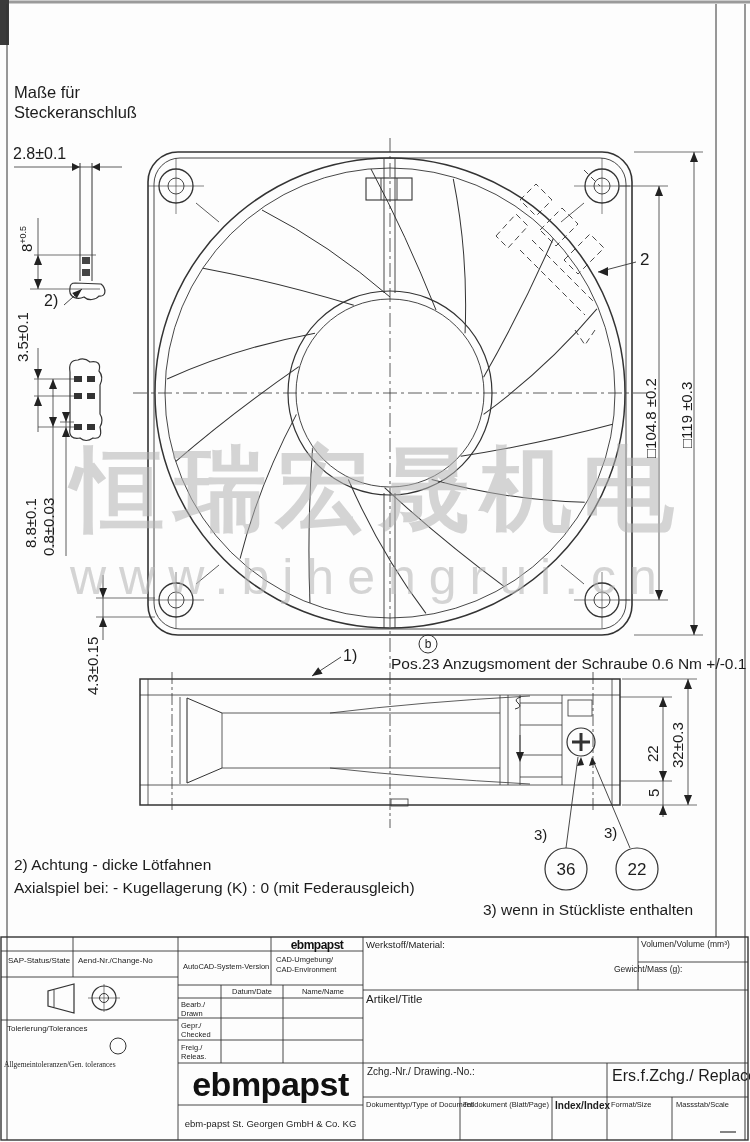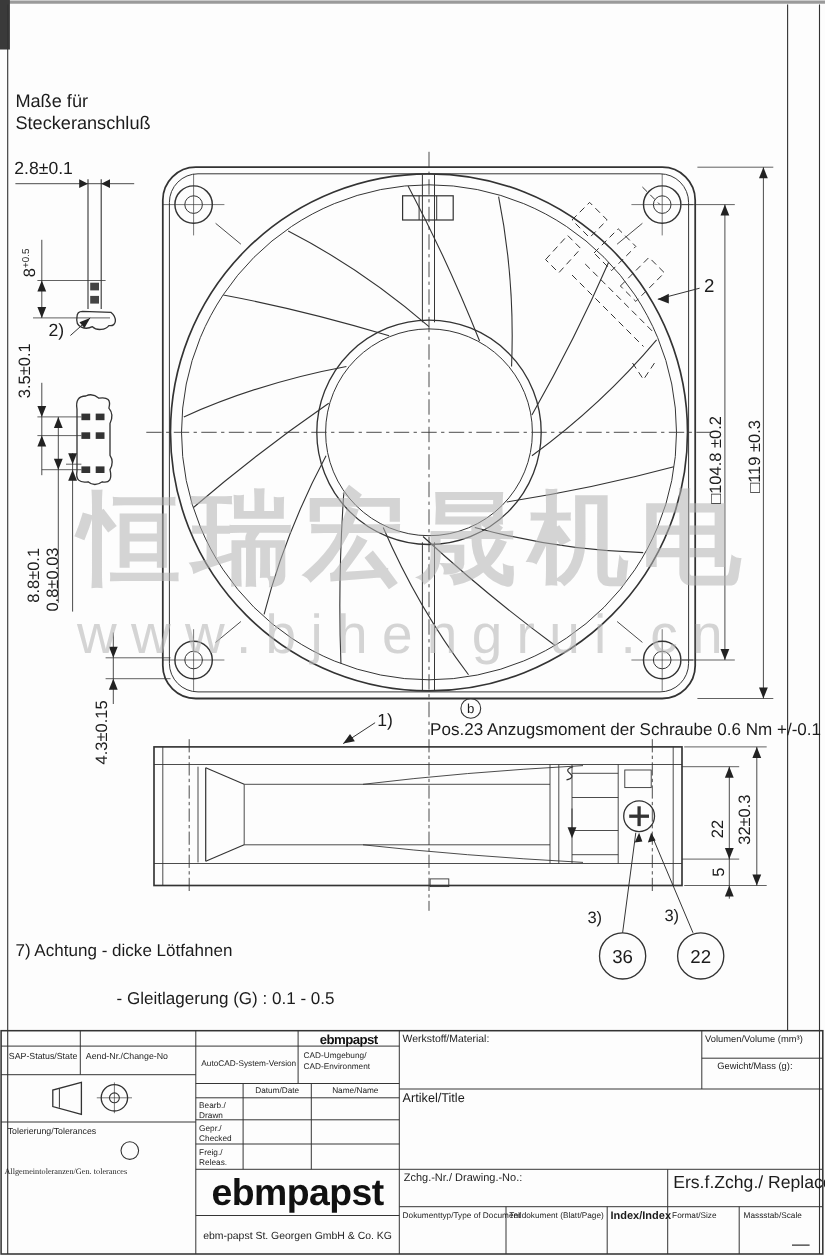--- a/index.html
+++ b/index.html
@@ -324,22 +324,23 @@
 
   <div class="t rot" style="left:644px;top:762px;font-size:15px;">22</div>
   <div class="t rot" style="left:669px;top:768px;font-size:15px;">32±0.3</div>
   <div class="t rot" style="left:645px;top:797px;font-size:15px;">5</div>
 
   <div class="t" style="left:534px;top:826px;font-size:15px;">3)</div>
   <div class="t" style="left:604px;top:824px;font-size:15px;">3)</div>
   <div class="t ctr" style="left:552px;top:860px;width:28px;font-size:17px;">36</div>
   <div class="t ctr" style="left:623px;top:860px;width:28px;font-size:17px;">22</div>
 
-  <div class="t" style="left:14px;top:856px;font-size:15.5px;">7) Achtung - dicke Lötfahnen</div>
-  <div class="t" style="left:106px;top:900px;font-size:15.5px;">- Gleitlagerung (G) : 0.1 - 0.5</div>
+  <div class="t" style="left:14px;top:856px;font-size:15.5px;">2) Achtung - dicke Lötfahnen</div>
+  <div class="t" style="left:14px;top:879px;font-size:15.5px;">Axialspiel bei:  - Kugellagerung (K) : 0 (mit Federausgleich)</div>
+  <div class="t" style="left:483px;top:901px;font-size:15.5px;">3) wenn in Stückliste enthalten</div>
 
   <div class="t" style="left:8px;top:956px;font-size:8px;text-align:center;">SAP-Status/State</div>
   <div class="t" style="left:78px;top:956px;font-size:8px;">Aend-Nr./Change-No</div>
   <div class="t" style="left:7px;top:1024px;font-size:8px;">Tolerierung/Tolerances</div>
   <div class="t" style="left:4px;top:1060px;font-size:7.5px;font-family:Liberation Serif, serif;">Allgemeintoleranzen/Gen. tolerances</div>
 
   <div class="t" style="left:183px;top:962px;font-size:7.5px;">AutoCAD-System-Version</div>
   <div class="t pre" style="left:276px;top:955px;font-size:7.5px;line-height:1.3;">CAD-Umgebung/
 CAD-Environment</div>
   <div class="t logo ctr" style="left:271px;top:938px;width:92px;font-size:12px;">ebmpapst</div>
@@ -351,21 +352,21 @@
   <div class="t pre" style="left:181px;top:1021px;font-size:7.5px;line-height:1.2;">Gepr./
 Checked</div>
   <div class="t pre" style="left:181px;top:1043px;font-size:7.5px;line-height:1.2;">Freig./
 Releas.</div>
 
   <div class="t logo ctr" style="left:183px;top:1064px;width:175px;font-size:34px;">ebmpapst</div>
   <div class="t ctr" style="left:180px;top:1118px;width:181px;font-size:9.5px;">ebm-papst St. Georgen GmbH &amp; Co. KG</div>
 
   <div class="t" style="left:366px;top:939px;font-size:9.5px;">Werkstoff/Material:</div>
   <div class="t" style="left:641px;top:939px;font-size:8.5px;">Volumen/Volume (mm³)</div>
-  <div class="t" style="left:652px;top:964px;font-size:8.5px;">Gewicht/Mass (g):</div>
+  <div class="t" style="left:614px;top:964px;font-size:8.5px;">Gewicht/Mass (g):</div>
   <div class="t" style="left:366px;top:993px;font-size:11.5px;">Artikel/Title</div>
   <div class="t" style="left:367px;top:1066px;font-size:10px;">Zchg.-Nr./ Drawing.-No.:</div>
   <div class="t" style="left:612px;top:1066px;font-size:16px;">Ers.f.Zchg./ Replaces</div>
   <div class="t" style="left:366px;top:1100px;font-size:7.5px;">Dokumenttyp/Type of Document</div>
   <div class="t" style="left:463px;top:1100px;font-size:7.5px;">Teildokument (Blatt/Page)</div>
   <div class="t" style="left:555px;top:1100px;font-size:10px;font-weight:bold;">Index/Index</div>
   <div class="t" style="left:611px;top:1100px;font-size:7.5px;">Format/Size</div>
   <div class="t" style="left:676px;top:1100px;font-size:7.5px;">Massstab/Scale</div>
 </div>
 

